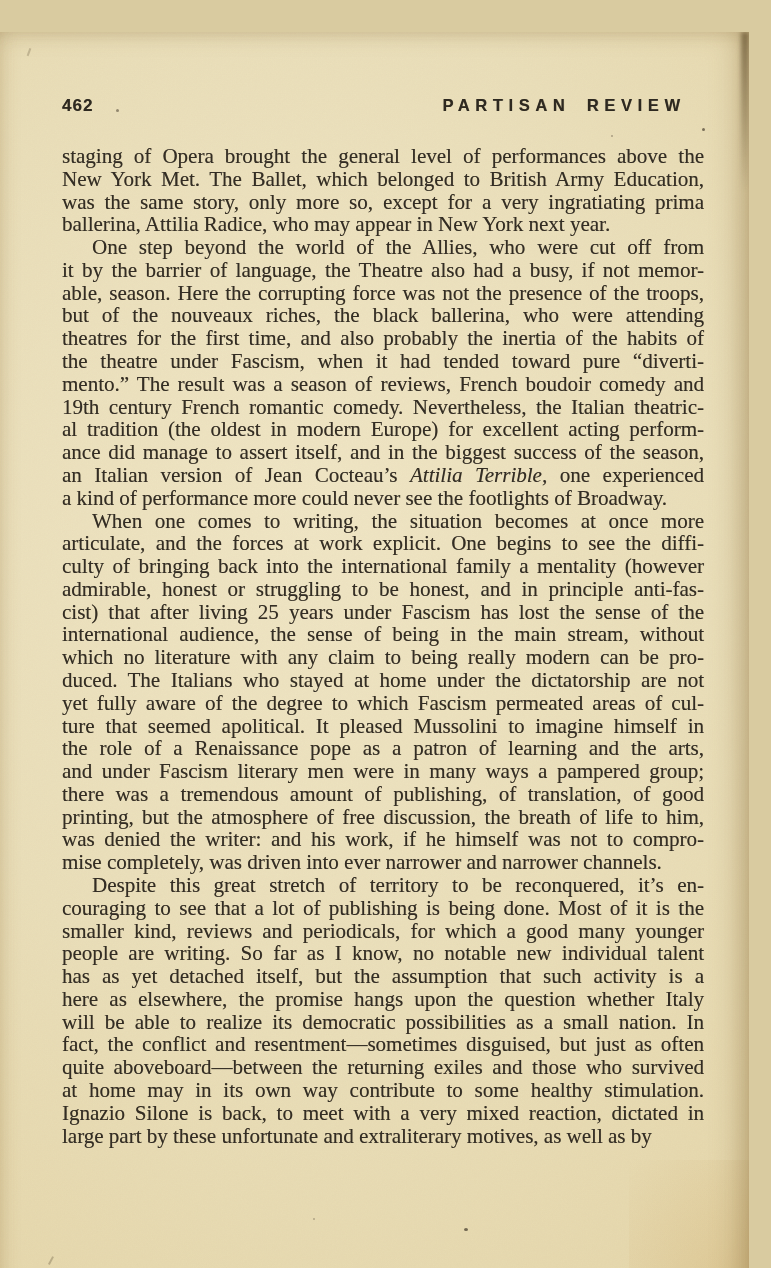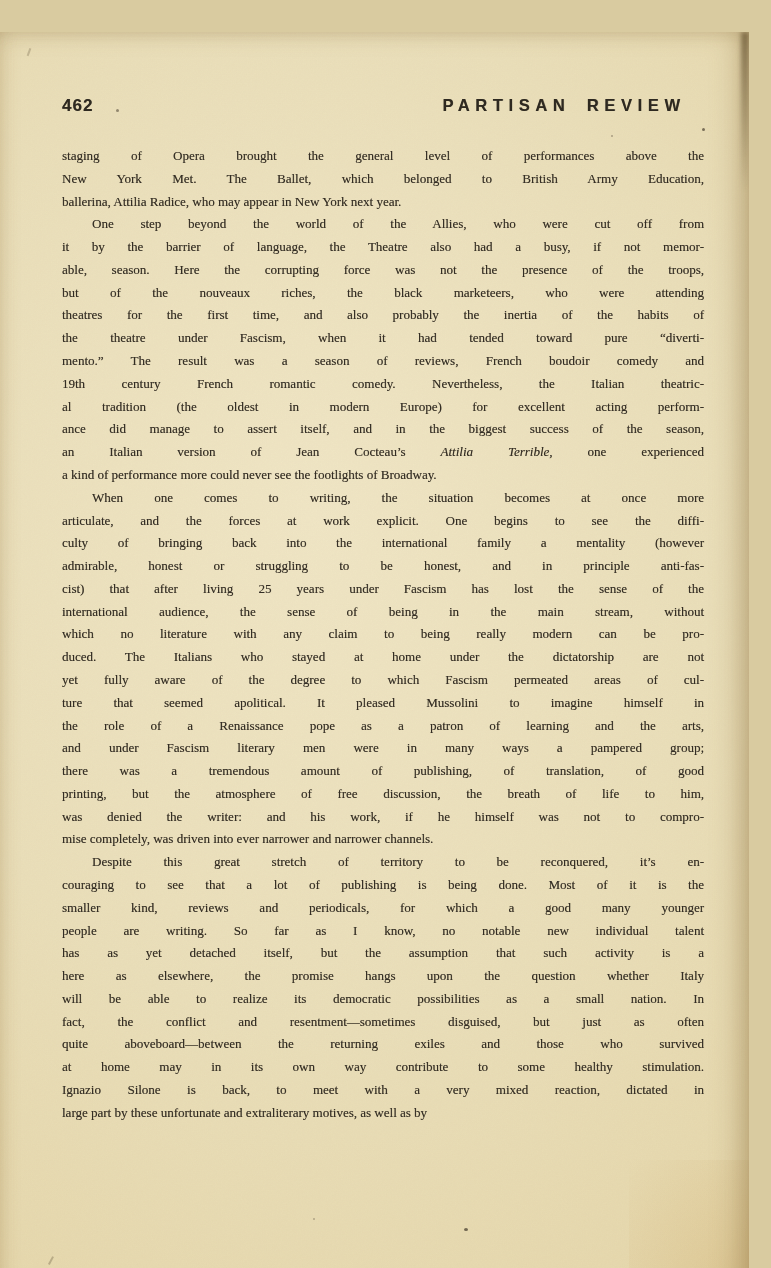--- a/index.html
+++ b/index.html
@@ -43,21 +43,21 @@
     font-weight: 700; color: #2e2920;
   }
   .page-number { font-size: 17px; letter-spacing: 1px; text-shadow: 0.3px 0.3px 0.4px rgba(46,41,32,0.55); }
   .journal-title {
     font-size: 16.5px; letter-spacing: 0.34em; margin-right: -0.34em;
     word-spacing: 0.38em; text-shadow: 0.3px 0.3px 0.4px rgba(46,41,32,0.55);
   }
 
   .body-text {
     margin: 29px 60px 0 62px; width: 642px;
-    font-size: 13px; line-height: 22.78px;
+    font-size: 21px; line-height: 22.78px;
     text-shadow: 0.25px 0.25px 0.35px rgba(52, 42, 26, 0.45);
   }
   .line { text-align: justify; text-align-last: justify; }
   .line.last { text-align-last: left; }
   .line.indent { text-indent: 30px; }
   .line i { font-style: italic; }
 
   .speck { position: absolute; border-radius: 50%; background: #4a4031; pointer-events: none; }
   .speck.s1 { left: 116px; top: 77px;  width: 3px; height: 3px; opacity: 0.55; }
   .speck.s2 { left: 702px; top: 96px;  width: 3px; height: 3px; opacity: 0.7; }
@@ -87,27 +87,28 @@
 
   <div class="page-header">
     <span class="page-number">462</span>
     <span class="journal-title">PARTISAN REVIEW</span>
   </div>
 
   <div class="body-text" id="body-text">
       <div class="paragraph">
         <div class="line">staging of Opera brought the general level of performances above the</div>
         <div class="line">New York Met. The Ballet, which belonged to British Army Education,</div>
+        <div class="line">was the same story, only more so, except for a very ingratiating prima</div>
         <div class="line last">ballerina, Attilia Radice, who may appear in New York next year.</div>
       </div>
       <div class="paragraph">
         <div class="line indent">One step beyond the world of the Allies, who were cut off from</div>
         <div class="line">it by the barrier of language, the Theatre also had a busy, if not memor-</div>
         <div class="line">able, season. Here the corrupting force was not the presence of the troops,</div>
-        <div class="line">but of the nouveaux riches, the black marketeers, who were attending</div>
+        <div class="line">but of the nouveaux riches, the black ballerina, who were attending</div>
         <div class="line">theatres for the first time, and also probably the inertia of the habits of</div>
         <div class="line">the theatre under Fascism, when it had tended toward pure “diverti-</div>
         <div class="line">mento.” The result was a season of reviews, French boudoir comedy and</div>
         <div class="line">19th century French romantic comedy. Nevertheless, the Italian theatric-</div>
         <div class="line">al tradition (the oldest in modern Europe) for excellent acting perform-</div>
         <div class="line">ance did manage to assert itself, and in the biggest success of the season,</div>
         <div class="line">an Italian version of Jean Cocteau’s <i>Attilia Terrible,</i> one experienced</div>
         <div class="line last">a kind of performance more could never see the footlights of Broadway.</div>
       </div>
       <div class="paragraph">

